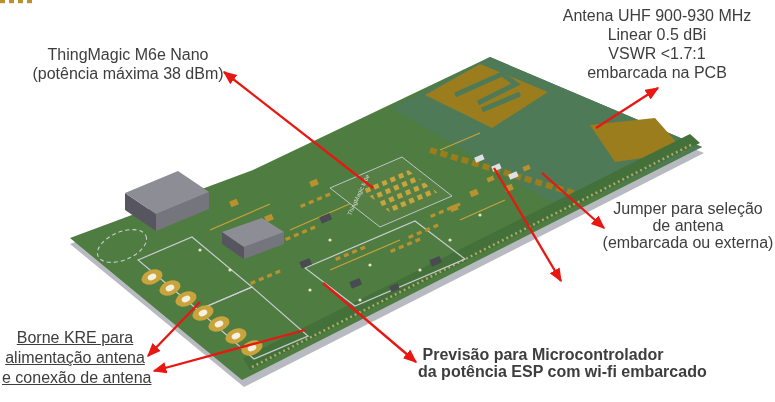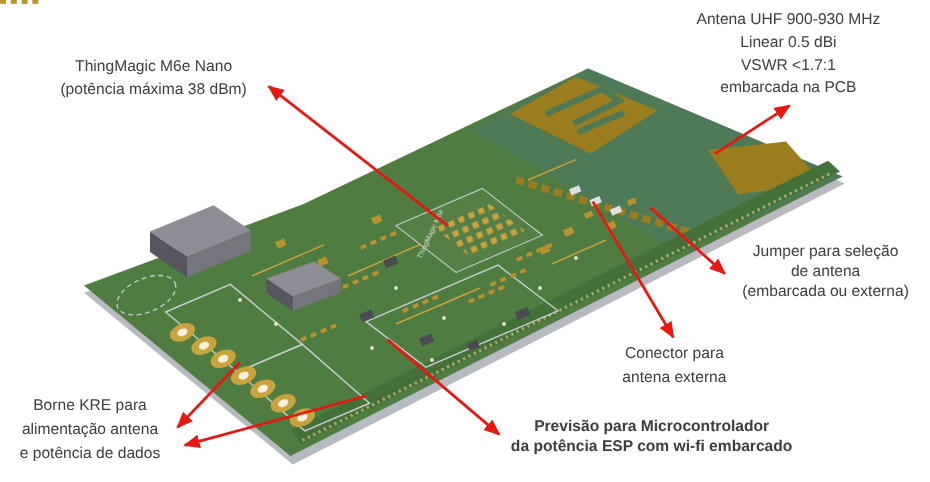--- a/index.html
+++ b/index.html
@@ -5,21 +5,21 @@
   :root{
     --arrow-red:#e81712; --board-green:#4f7c40; --board-green-dark:#44703a;
     --antenna-green:#4e7a58; --gold:#b9922e; --gold-light:#c9a33b; --gold-dark:#9c7d1e;
     --silver:#c9cdd2; --edge-gray:#b7bac0; --box-top:#8d8d95; --box-side:#565560;
     --box-front:#75757d; --text-color:#3d3d3d; --module-green:#567f46; --pale:#f3eedd;
   }
   html,body{margin:0;padding:0;background:#ffffff;}
   #stage{position:relative;width:775px;height:402px;overflow:hidden;background:#ffffff;
          font-family:"Liberation Sans", sans-serif;}
   #art{position:absolute;left:0;top:0;}
-  .ann{position:absolute;text-align:center;color:var(--text-color);font-size:13px;}
+  .ann{position:absolute;text-align:center;color:var(--text-color);font-size:16px;}
   .ann span{display:block;white-space:nowrap;}
   .lh17 span{line-height:17px;} .lh19 span{line-height:19px;} .lh20 span{line-height:20px;}
   .green{fill:var(--board-green);} .edge{fill:var(--edge-gray);}
   .ant{fill:var(--antenna-green);} .gold{fill:var(--gold);} .goldl{fill:var(--gold-light);}
   .goldd{fill:var(--gold-dark);} .silk{fill:none;stroke:var(--silver);stroke-width:1.2;}
   .trace{stroke:var(--gold-light);stroke-width:1.2;fill:none;}
   .arrow{stroke:var(--arrow-red);stroke-width:2.3;fill:none;}
   .ic{fill:#4a4a52;} .via{fill:#e9e4c6;} .conn{fill:#dde1e6;}
   .boxtop{fill:var(--box-top);} .boxside{fill:var(--box-side);} .boxfront{fill:var(--box-front);}
   .mod{fill:var(--module-green);stroke:var(--silver);stroke-width:0.9;}
@@ -176,29 +176,25 @@
     <span>VSWR &lt;1.7:1</span>
     <span>embarcada na PCB</span>
   </div>
 
   <div class="ann lh17" style="left:596px;top:200px;width:184px;">
     <span>Jumper para seleção</span>
     <span>de antena</span>
     <span>(embarcada ou externa)</span>
   </div>
 
-  <div class="ann lh20" style="left:498px;top:284px;width:128px;">
-    <span>Conector para</span>
-    <span>antena externa</span>
-  </div>
 
   <div class="ann lh17" style="left:418px;top:346px;width:250px;font-weight:bold;">
     <span>Previsão para Microcontrolador</span>
     <span>da potência ESP com wi-fi embarcado</span>
   </div>
 
-  <div class="ann lh20" style="left:2px;top:328px;width:146px;">
+  <div class="ann lh20" style="left:2px;top:328px;width:146px;text-decoration:underline;">
     <span>Borne KRE para</span>
     <span>alimentação antena</span>
-    <span>e potência de dados</span>
+    <span>e conexão de antena</span>
   </div>
 
 </div>
 
 </body></html>

